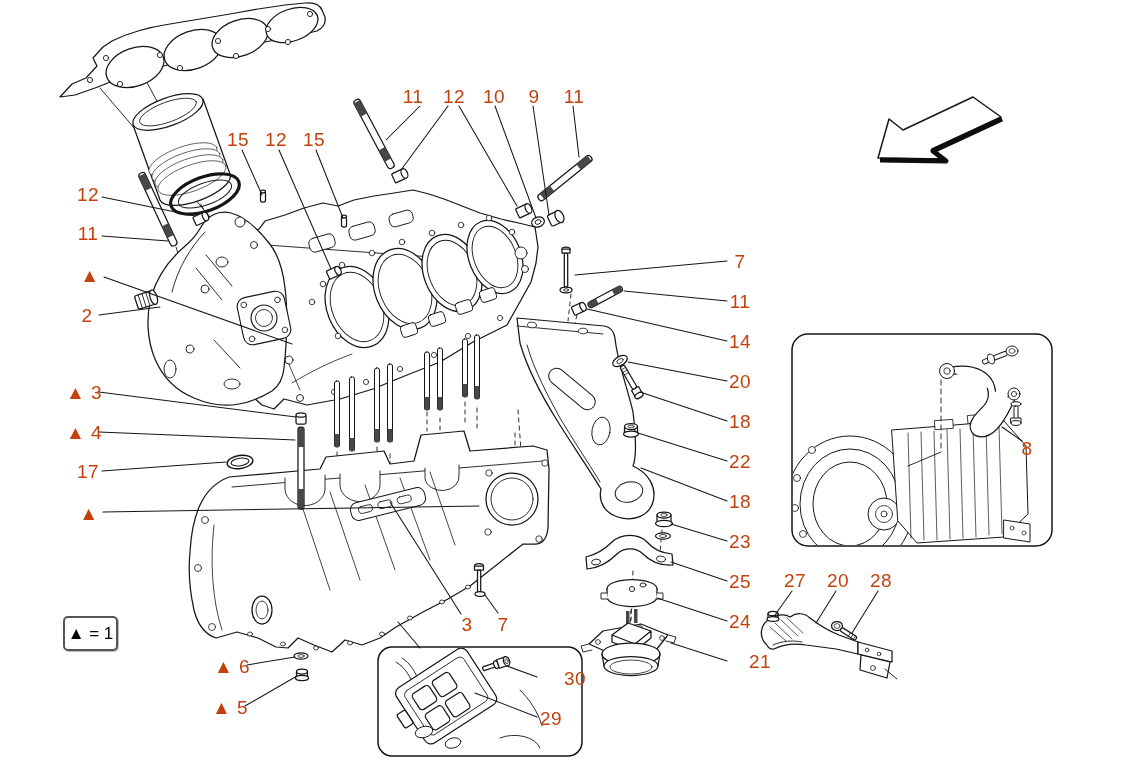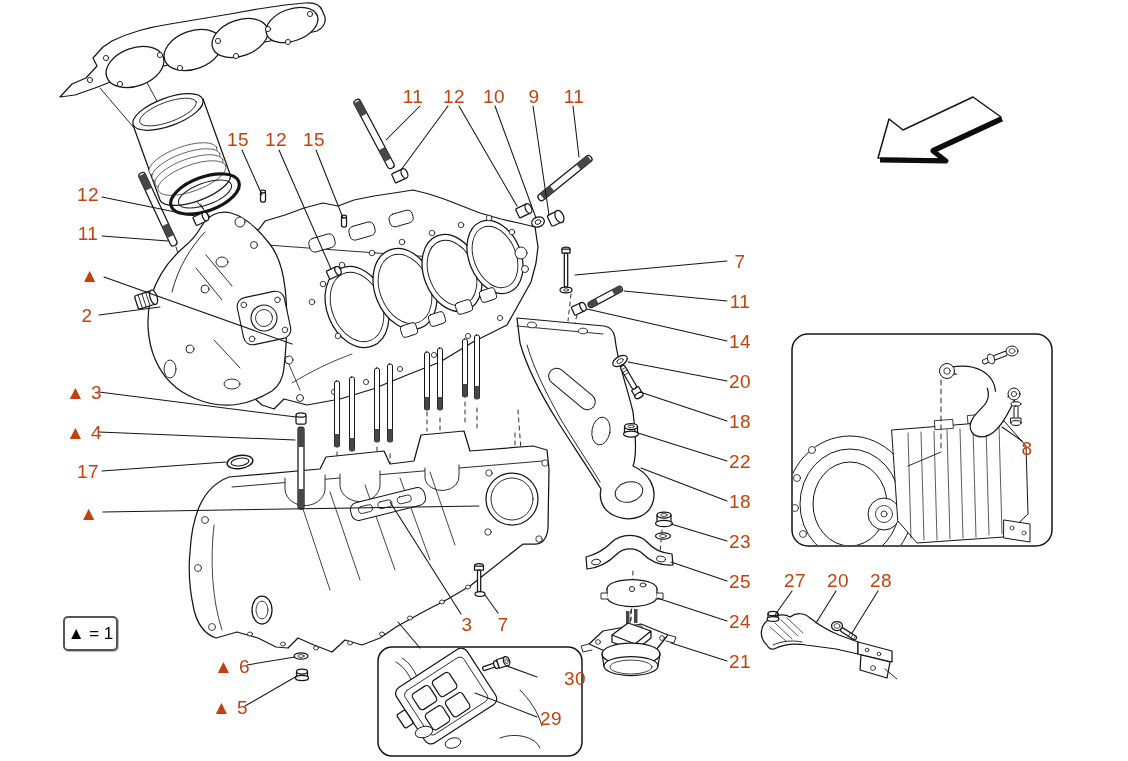--- a/index.html
+++ b/index.html
@@ -520,21 +520,21 @@
       <div class="callout" style="left: 740px; top: 261px;">7</div>
       <div class="callout" style="left: 740px; top: 301px;">11</div>
       <div class="callout" style="left: 740px; top: 341px;">14</div>
       <div class="callout" style="left: 740px; top: 381px;">20</div>
       <div class="callout" style="left: 740px; top: 421px;">18</div>
       <div class="callout" style="left: 740px; top: 461px;">22</div>
       <div class="callout" style="left: 740px; top: 501px;">18</div>
       <div class="callout" style="left: 740px; top: 541px;">23</div>
       <div class="callout" style="left: 740px; top: 581px; text-align: center;">25</div>
       <div class="callout" style="left: 740px; top: 621px;">24</div>
-      <div class="callout" style="left: 740px; top: 661px;">21</div>
+      <div class="callout" style="left: 760px; top: 661px;">21</div>
       <div class="callout" style="left: 795px; top: 580px;">27</div>
       <div class="callout" style="left: 838px; top: 580px;">20</div>
       <div class="callout" style="left: 881px; top: 580px;">28</div>
       <div class="callout" style="left: 1027px; top: 448px;">8</div>
     </div>
 
 <div id="legend-box" style="left: 63px; top: 616px; width: 51px; height: 31px;">
   <span>▲ = 1</span>
 </div>
 

